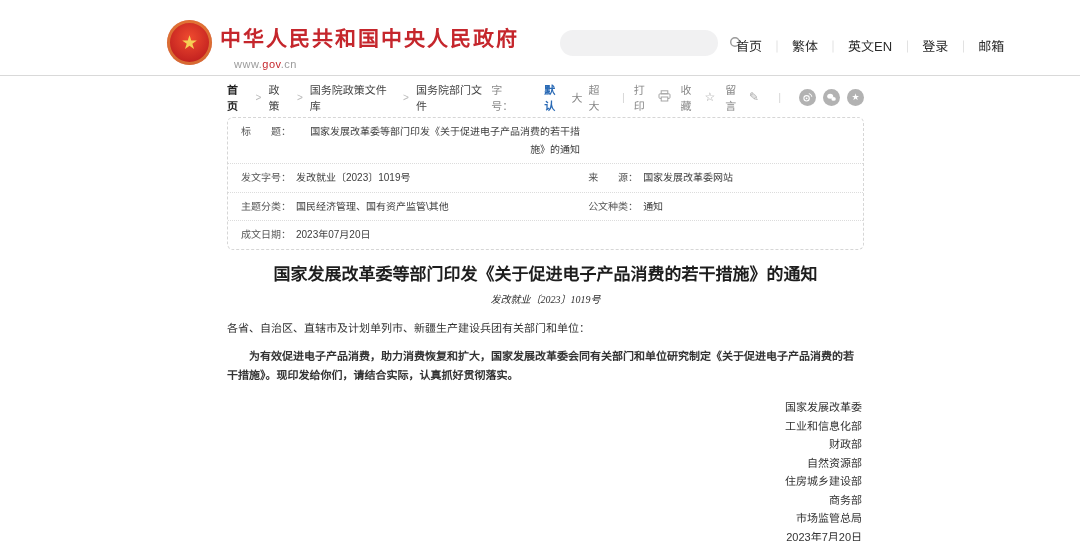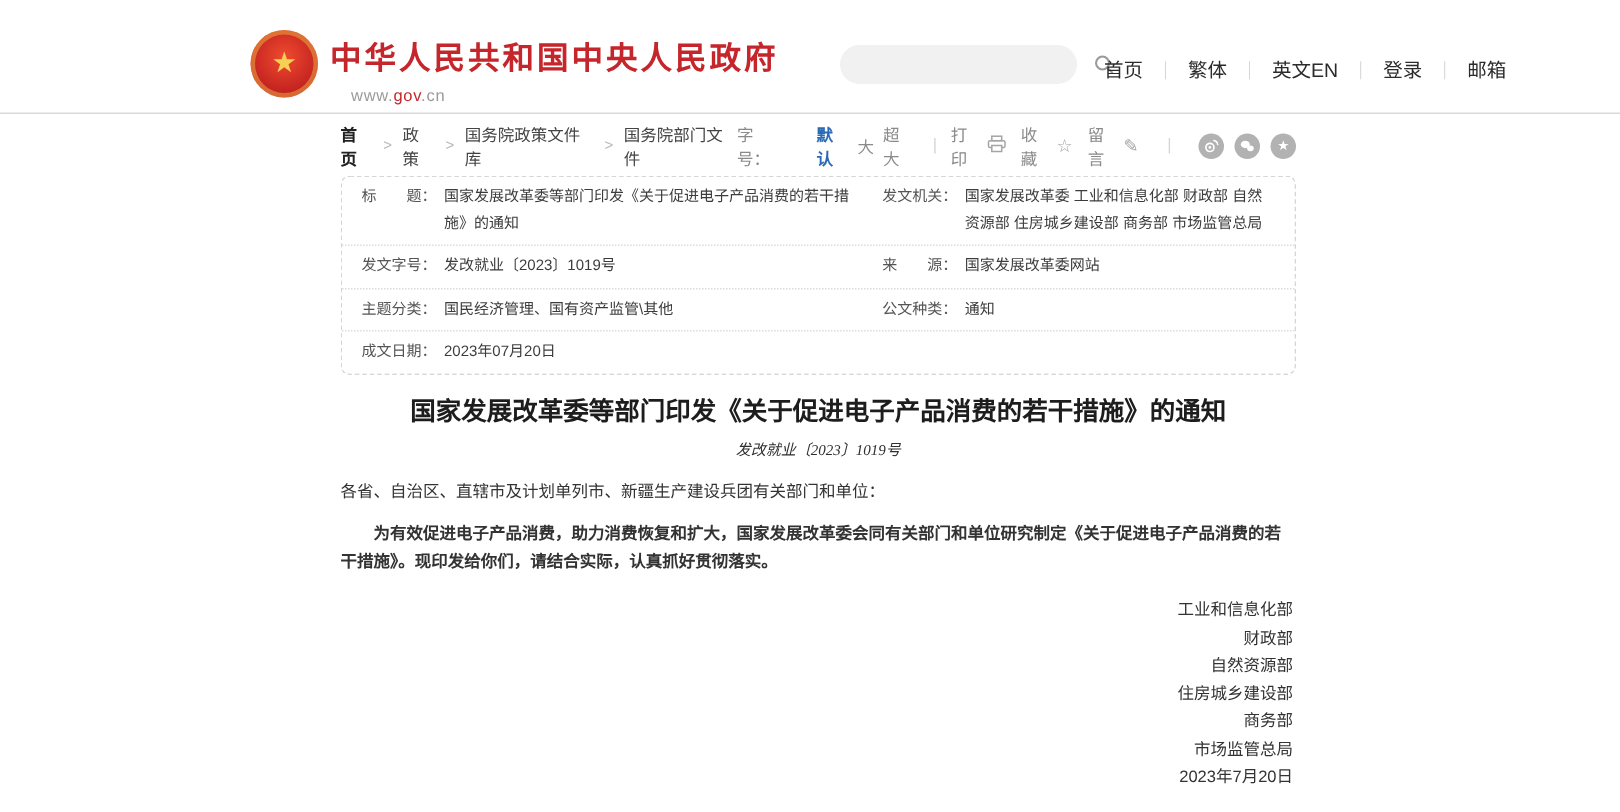--- a/index.html
+++ b/index.html
@@ -51,21 +51,21 @@
   .share { display:flex; align-items:center; margin-left:2px; }
   .circle { width:17px; height:17px; border-radius:50%; background:#b2b2b2; margin-left:7px;
     display:flex; align-items:center; justify-content:center; color:#fff; font-size:9px;
     line-height:1; cursor:pointer; }
 
   
   .meta { margin-top:11px; border:1px dashed #d6d6d6; border-radius:6px;
     font-size:10px; color:#454545; }
   .meta-row { display:flex; padding:5px 13px; line-height:1.75; }
   .meta-row + .meta-row { border-top:1px dotted #dcdcdc; }
-  .meta-col1 { flex:0 0 57%; display:flex; align-items:flex-start; padding-right:8px; }
+  .meta-col1 { flex:0 0 57%; display:flex; align-items:flex-start; padding-right:8px;text-align:right; }
   .meta-col2 { flex:1; display:flex; align-items:flex-start; }
   .meta-label { white-space:nowrap; color:#555; margin-right:5px; flex-shrink:0; }
   .meta-value { color:#3c3c3c; }
 
   
   .doc-title { margin:13px 6px 0; text-align:center; line-height:1.4;
     font-family:"Liberation Serif","DejaVu Serif",serif;
     font-size:17px; font-weight:bold; color:#1d1d1d; }
   .doc-no { margin-top:5px; text-align:center; font-size:10px; color:#2e2e2e;
     font-family:"Liberation Serif","DejaVu Serif",serif; font-style:italic; }
@@ -166,24 +166,20 @@
       </span>
     </div>
   </div>
 
   <div class="meta">
     <div class="meta-row">
       <div class="meta-col1">
         <span class="meta-label">标　　题：</span>
         <span class="meta-value">国家发展改革委等部门印发《关于促进电子产品消费的若干措施》的通知</span>
       </div>
-      <div class="meta-col2">
-        <span class="meta-label">发文机关：</span>
-        <span class="meta-value">国家发展改革委 工业和信息化部 财政部 自然资源部 住房城乡建设部 商务部 市场监管总局</span>
-      </div>
     </div>
     <div class="meta-row">
       <div class="meta-col1">
         <span class="meta-label">发文字号：</span>
         <span class="meta-value">发改就业〔2023〕1019号</span>
       </div>
       <div class="meta-col2">
         <span class="meta-label">来　　源：</span>
         <span class="meta-value">国家发展改革委网站</span>
       </div>
@@ -207,20 +203,21 @@
     </div>
   </div>
 
   <h1 class="doc-title">国家发展改革委等部门印发《关于促进电子产品消费的若干措施》的通知</h1>
   <div class="doc-no">发改就业〔2023〕1019号</div>
 
   <p class="body-text p1">各省、自治区、直辖市及计划单列市、新疆生产建设兵团有关部门和单位：</p>
   <p class="body-text p2">为有效促进电子产品消费，助力消费恢复和扩大，国家发展改革委会同有关部门和单位研究制定《关于促进电子产品消费的若干措施》。现印发给你们，请结合实际，认真抓好贯彻落实。</p>
 
   <div class="signatures">
+    <div>国家发展改革委</div>
     <div>工业和信息化部</div>
     <div>财政部</div>
     <div>自然资源部</div>
     <div>住房城乡建设部</div>
     <div>商务部</div>
     <div>市场监管总局</div>
     <div>2023年7月20日</div>
   </div>
 
 </div>

